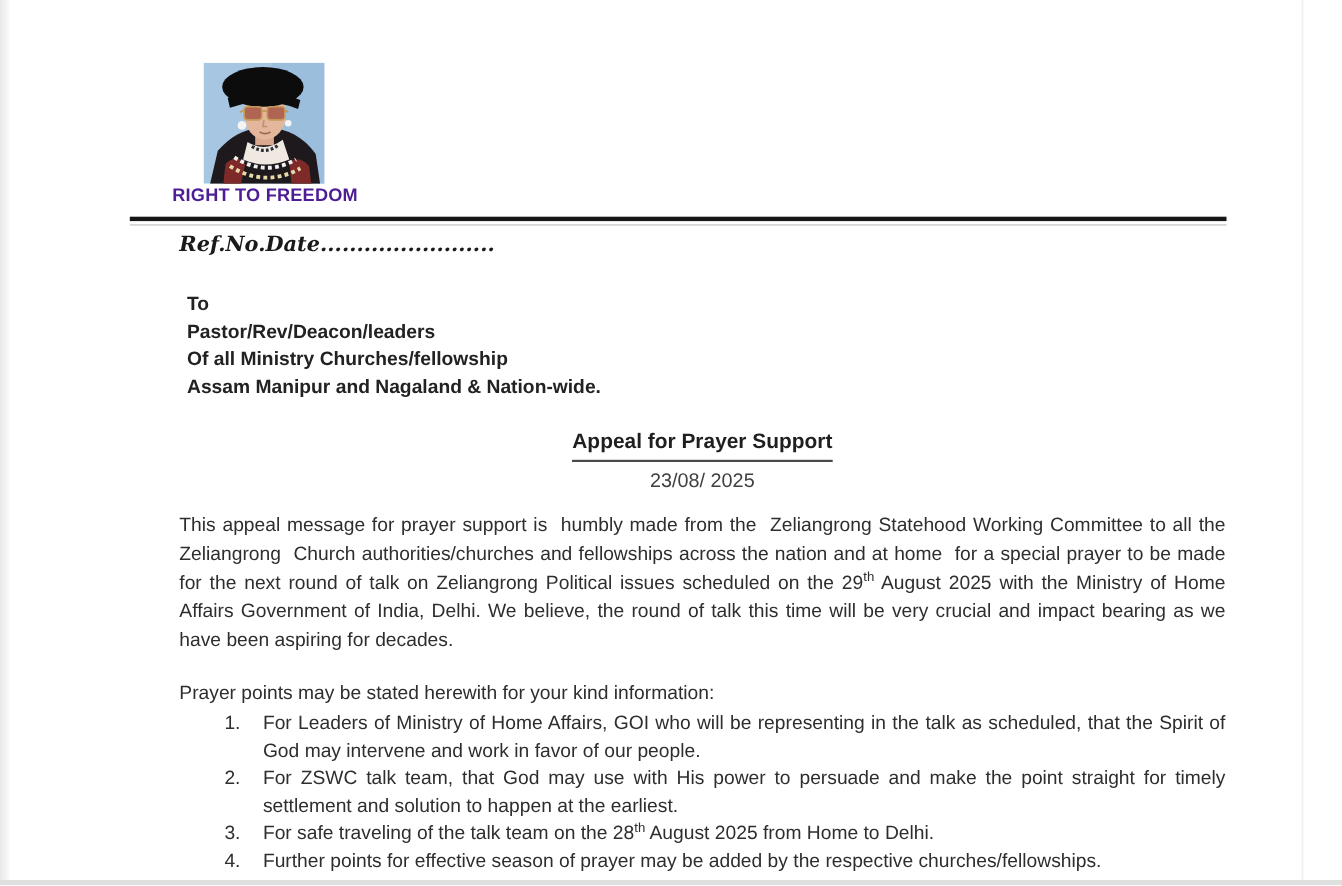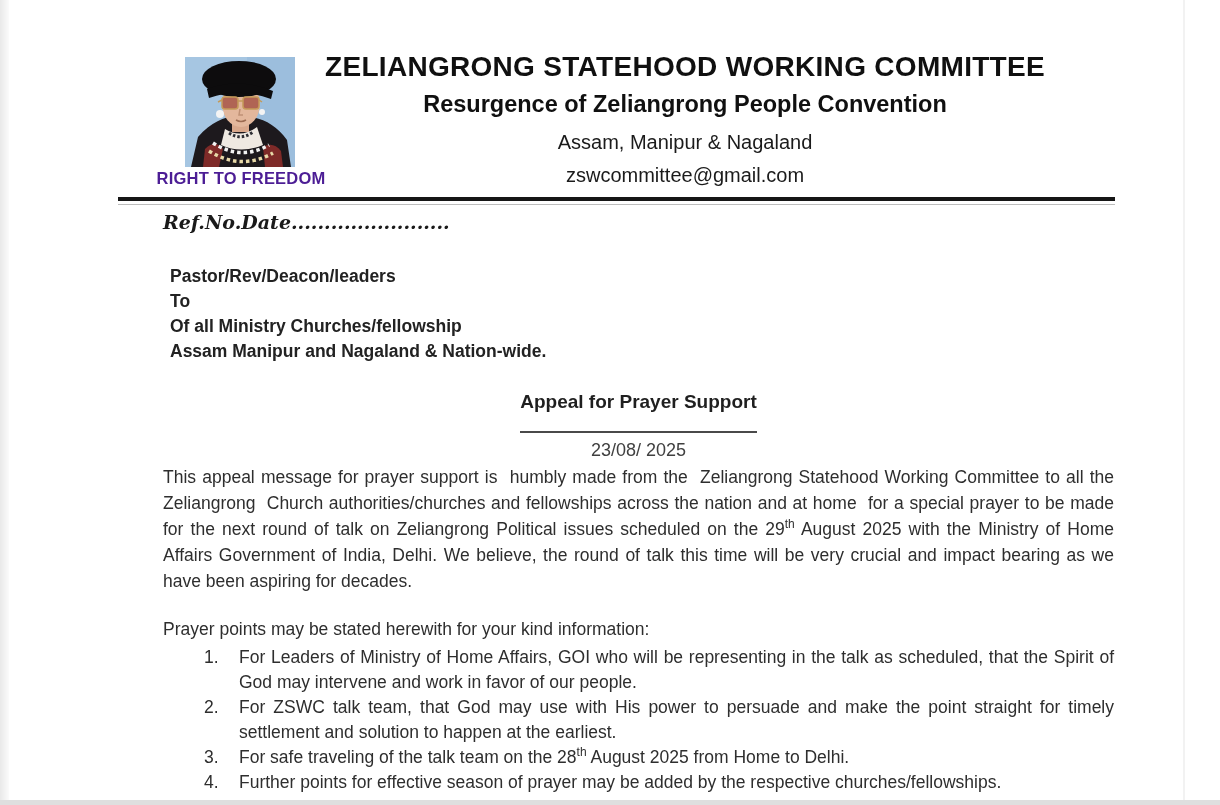--- a/index.html
+++ b/index.html
@@ -29,21 +29,21 @@
 
   .meta-row{position:absolute;left:163px;top:211px;width:910px;display:flex;
     justify-content:flex-start;font-family:"DejaVu Serif",serif;font-style:italic;
     font-weight:bold;font-size:19px;color:#1a1a1a;}
 
   .recipient{position:absolute;left:170px;top:264px;font-weight:bold;font-size:17.5px;
     line-height:25px;color:#222222;}
 
   .subject{position:absolute;left:163px;top:391px;width:951px;text-align:center;}
   .subject-title{display:inline-block;font-weight:bold;font-size:19px;color:#1f1f1f;
-    border-bottom:2.5px solid #4a4a4a;padding-bottom:18px;}
+    border-bottom:2.5px solid #4a4a4a;padding-bottom:5px;}
   .subject-date{margin-top:7px;font-size:18px;color:#404040;}
 
   .body-par{position:absolute;left:163px;top:464px;width:951px;font-size:17.5px;
     line-height:26px;text-align:justify;white-space:pre-wrap;color:#2e2e2e;}
   sup{font-size:12px;line-height:0;}
 
   .prayer-intro{position:absolute;left:163px;top:619px;font-size:17.5px;color:#2e2e2e;}
   .prayer-list{position:absolute;left:163px;top:645px;width:951px;font-size:17.5px;
     line-height:25px;color:#2e2e2e;}
   .pp-item{display:flex;}
@@ -91,38 +91,32 @@
         <line x1="37" y1="43" x2="33" y2="45"></line>
         <line x1="74" y1="43" x2="77" y2="45"></line>
       </g>
 
       <path d="M55,52 L54,58 L58,58" stroke="#c09175" stroke-width="1.5" fill="none"></path>
       <path d="M51,63 Q56,66 61,63" stroke="#9c6b52" stroke-width="1.5" fill="none"></path>
     </svg>
   </div>
   <div class="photo-caption">RIGHT TO FREEDOM</div>
 
-  <div class="header-block">
-    <div class="org">ZELIANGRONG STATEHOOD WORKING COMMITTEE</div>
-    <div class="subtitle">Resurgence of Zeliangrong People Convention</div>
-    <div class="region">Assam, Manipur &amp; Nagaland</div>
-    <div class="email">zswcommittee@gmail.com</div>
-  </div>
 
   <div class="rule"></div>
   <div class="rule-sub"></div>
 
   <div class="meta-row">
     <span>Ref.No.</span>
     <span>Date........................</span>
   </div>
 
   <div class="recipient">
+    <div>To</div>
     <div>Pastor/Rev/Deacon/leaders</div>
-    <div>To</div>
     <div>Of all Ministry Churches/fellowship</div>
     <div>Assam Manipur and Nagaland &amp; Nation-wide.</div>
   </div>
 
   <div class="subject">
     <span class="subject-title">Appeal for Prayer Support</span>
     <div class="subject-date">23/08/ 2025</div>
   </div>
 
   <div class="body-par"><span>This appeal message for prayer support is  humbly made from the  Zeliangrong Statehood Working Committee to all the Zeliangrong  Church authorities/churches and fellowships across the nation and at home  for a special prayer to be made for the next round of talk on Zeliangrong Political issues scheduled on the 29</span><sup>th</sup><span> August 2025 with the Ministry of Home Affairs Government of India, Delhi. We believe, the round of talk this time will be very crucial and impact bearing as we have been aspiring for decades.</span></div>

